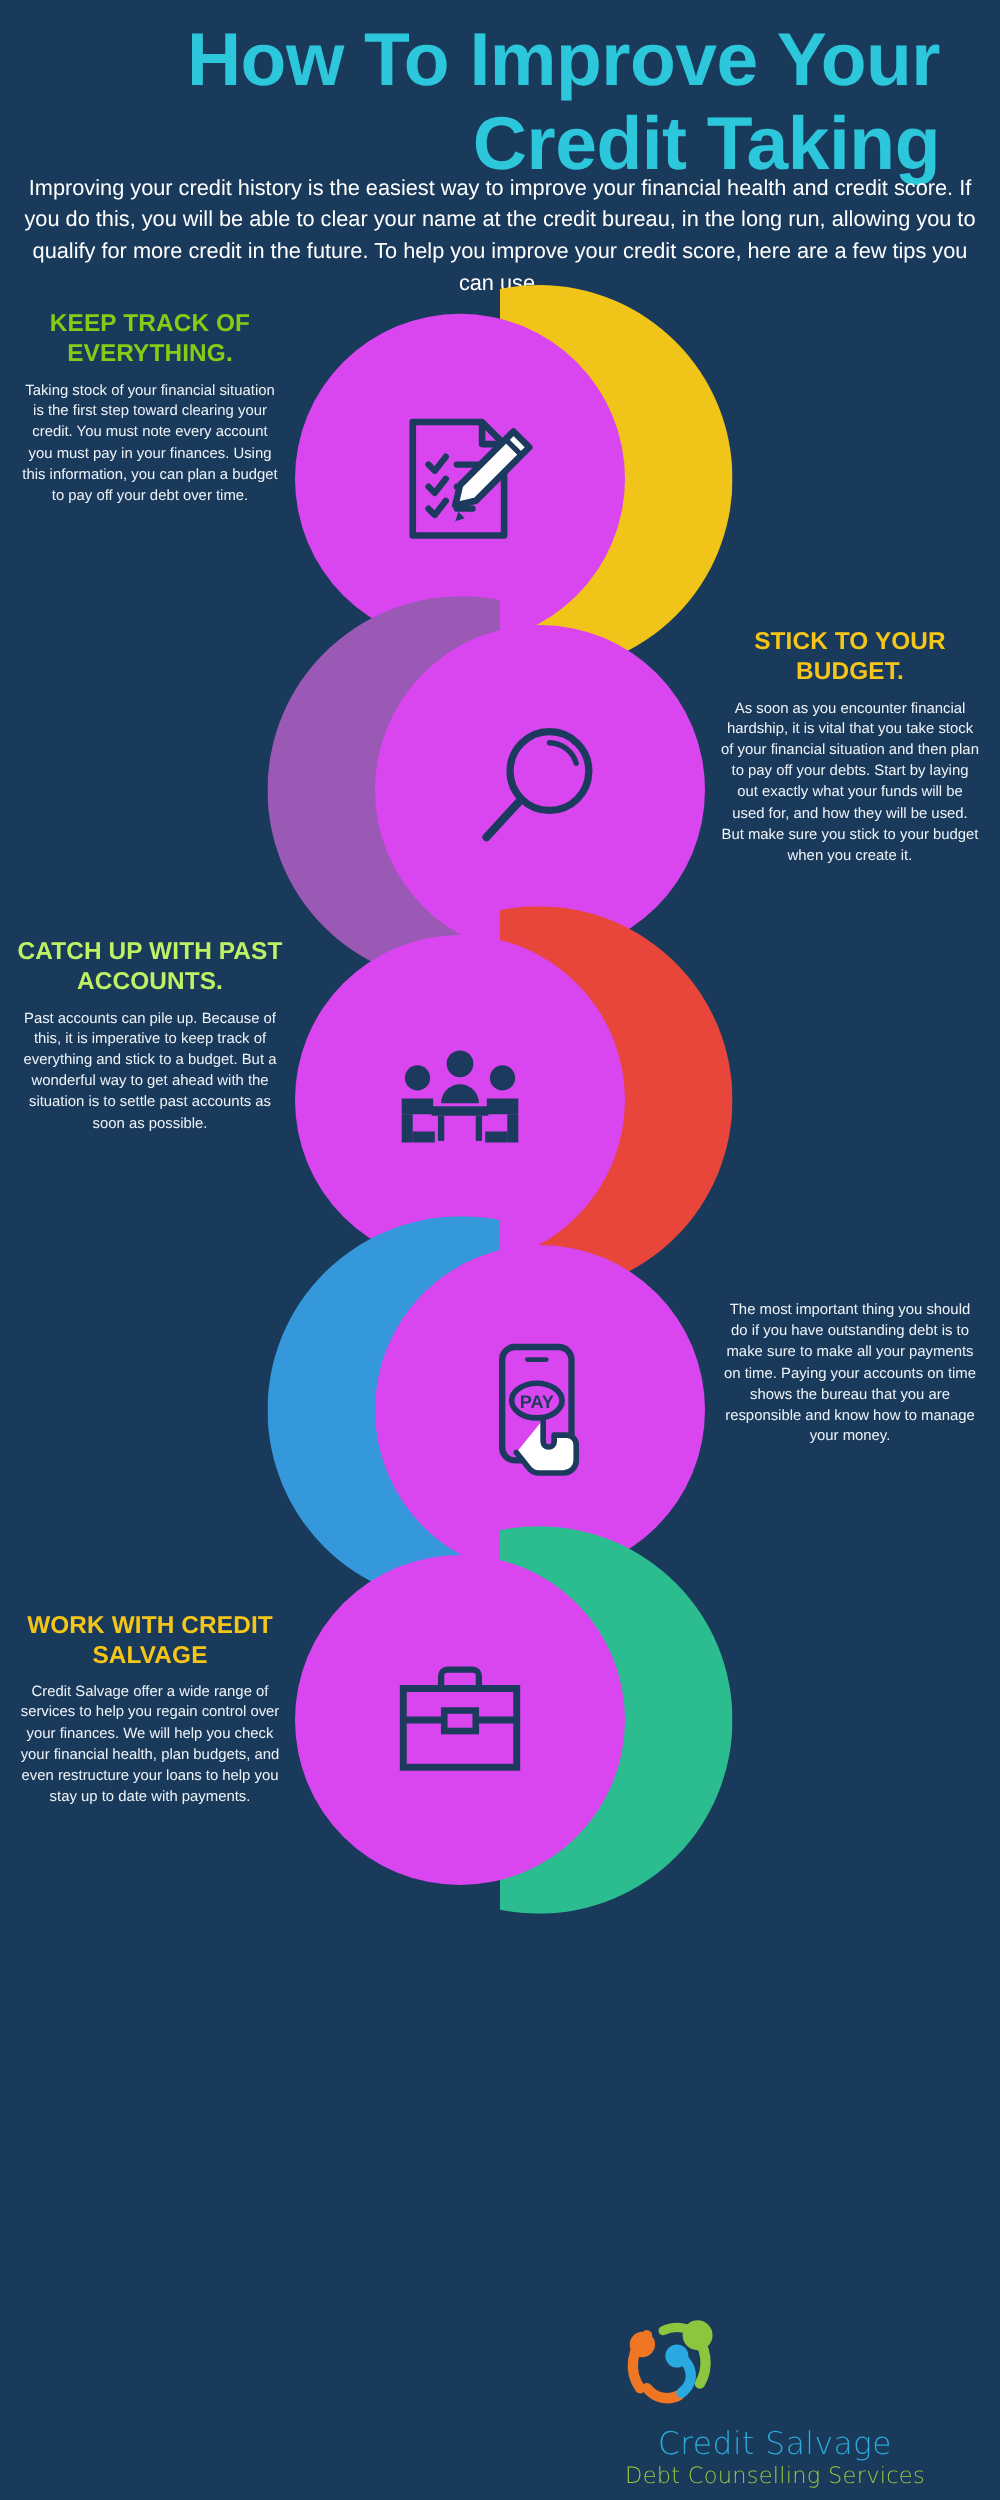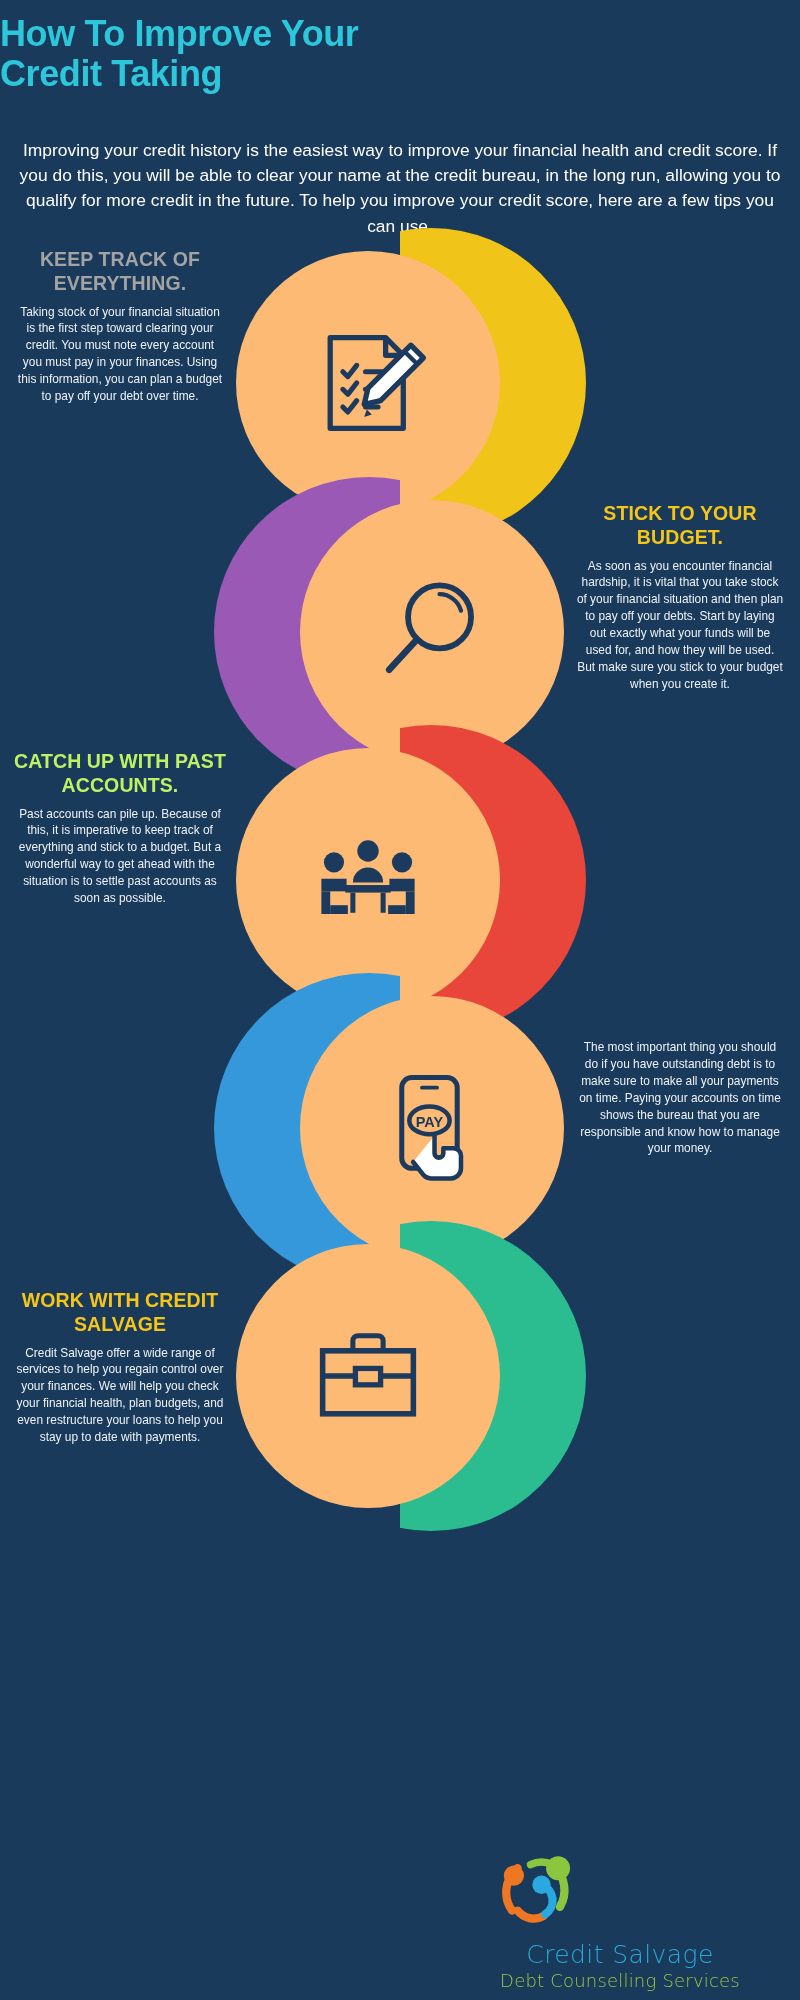--- a/index.html
+++ b/index.html
@@ -7,22 +7,22 @@
     width:800px; height:2000px; position:relative; overflow:hidden;
     background:#1a3a5c;
     font-family:"Liberation Sans", sans-serif;
     -webkit-font-smoothing:antialiased;
   }
   .page { position:absolute; inset:0; }
 
   
   .title {
     position:absolute; left:0; top:14px; width:752px;
-    text-align:left; color:#2cc7db;
-    font-size:36px; font-weight:bold; line-height:1.12;
+    text-align:right; color:#2cc7db;
+    font-size:60px; font-weight:bold; line-height:1.12;
     letter-spacing:-0.4px;
   }
   .intro {
     position:absolute; left:0px; top:138px; width:800px; padding:0 14px;
     text-align:center; color:#ffffff;
     font-size:17.4px; line-height:1.45;
   }
 
   
   .section { position:absolute; left:0; width:800px; height:310px; }
@@ -36,21 +36,21 @@
   }
   
   .arc.right { left:400px; }
   .arc.right > i { left:-124px; }
   
   .arc.left { left:214px; }
   .arc.left > i { right:-124px; }
 
   .disc {
     position:absolute; top:23px; width:264px; height:264px;
-    border-radius:50%; background:#fdba74;
+    border-radius:50%; background:#d946ef;
     display:flex; align-items:center; justify-content:center;
   }
 
   .txtblock { position:absolute; top:0; width:228px; }
   .txtblock.lefty  { left:6px;  text-align:center; }
   .txtblock.righty { left:566px; text-align:center; }
 
   .s-head {
     color:#f5c518; font-size:19.5px; font-weight:bold;
     line-height:1.22; letter-spacing:0.1px;
@@ -99,21 +99,21 @@
         <path d="M30 69 l4 4 l7 -9" fill="none" stroke="#1c3a5e" stroke-width="4" stroke-linecap="round" stroke-linejoin="round"></path>
         <line x1="48" y1="41" x2="66" y2="41" stroke="#1c3a5e" stroke-width="4" stroke-linecap="round"></line>
         <line x1="48" y1="55" x2="62" y2="55" stroke="#1c3a5e" stroke-width="4" stroke-linecap="round"></line>
         <line x1="48" y1="69" x2="58" y2="69" stroke="#1c3a5e" stroke-width="4" stroke-linecap="round"></line>
         <path d="M84 20 l10 10 l-34 34 l-13 3 l3 -13 z" fill="#ffffff" stroke="#1c3a5e" stroke-width="4.2" stroke-linejoin="round"></path>
         <path d="M79 25 l10 10" stroke="#1c3a5e" stroke-width="3.4"></path>
         <path d="M47 77 l6 -2 l-4 -4 z" fill="#1c3a5e"></path>
       </svg>
     </div>
     <div class="txtblock lefty" style="top: 20px;">
-      <div class="s-head" style="color: #a3a3a3;">KEEP TRACK OF EVERYTHING.</div>
+      <div class="s-head" style="color: #84cc16;">KEEP TRACK OF EVERYTHING.</div>
       <div class="s-body" style="color: rgb(238, 243, 247);">Taking stock of your financial situation is the first step toward clearing your credit. You must note every account you must pay in your finances. Using this information, you can plan a budget to pay off your debt over time.</div>
     </div>
   </div>
 
   <div class="section" id="sec2" style="top: 477px;">
     <div class="arc left">
         <i id="arc2" style="background: rgb(155, 89, 182);"></i>
       </div>
     <div class="disc" style="left:300px;">
       <svg width="126" height="126" viewBox="0 0 100 100">

